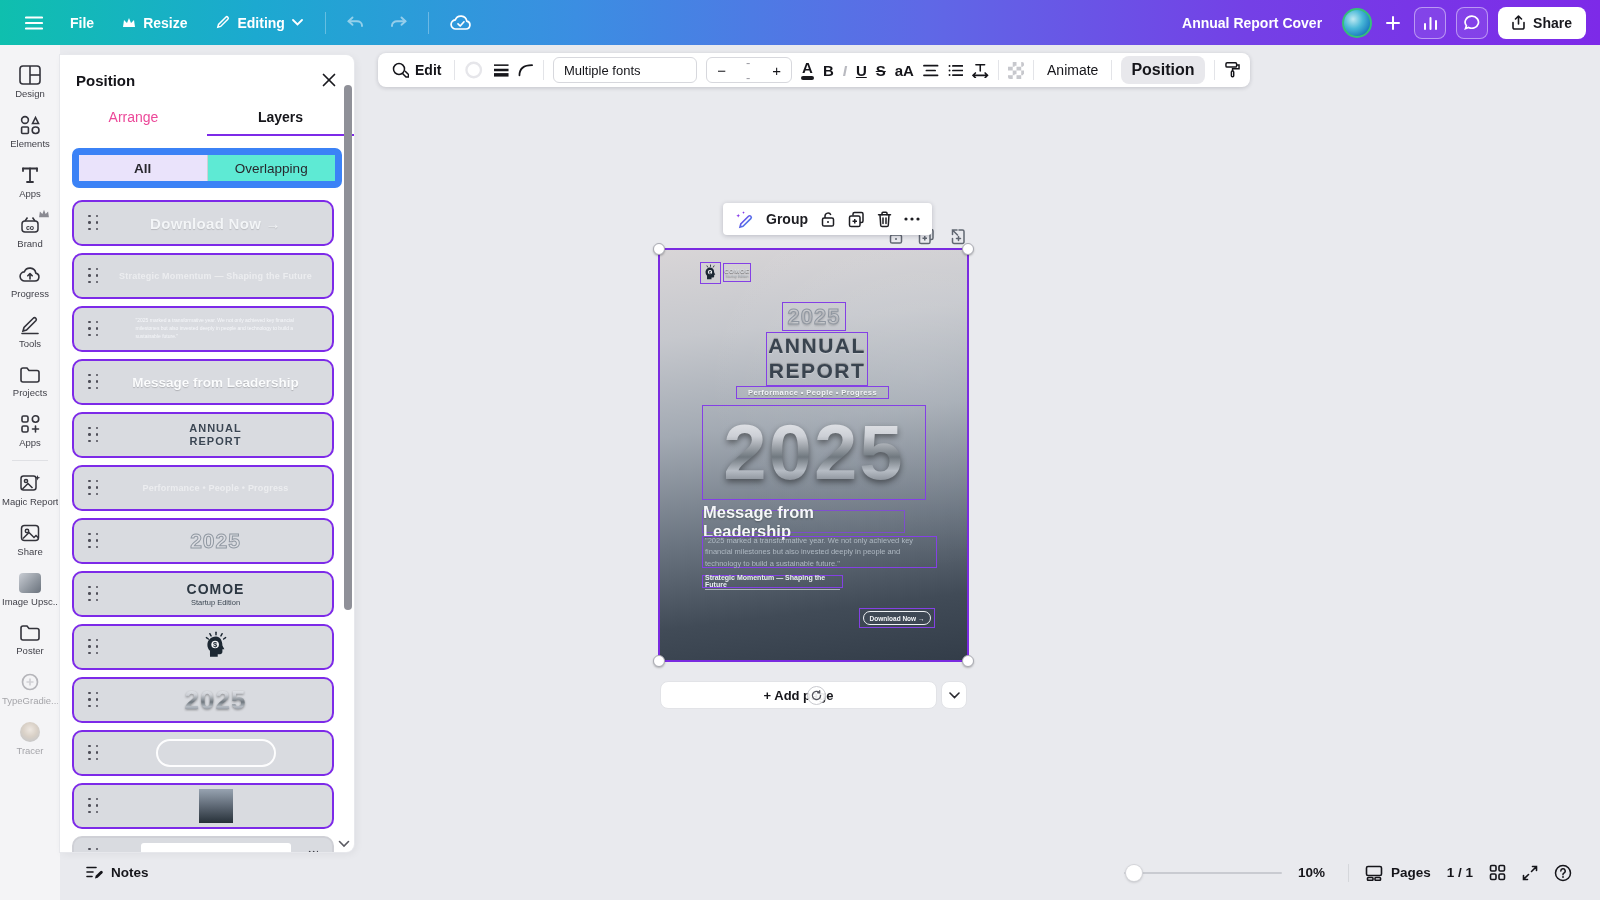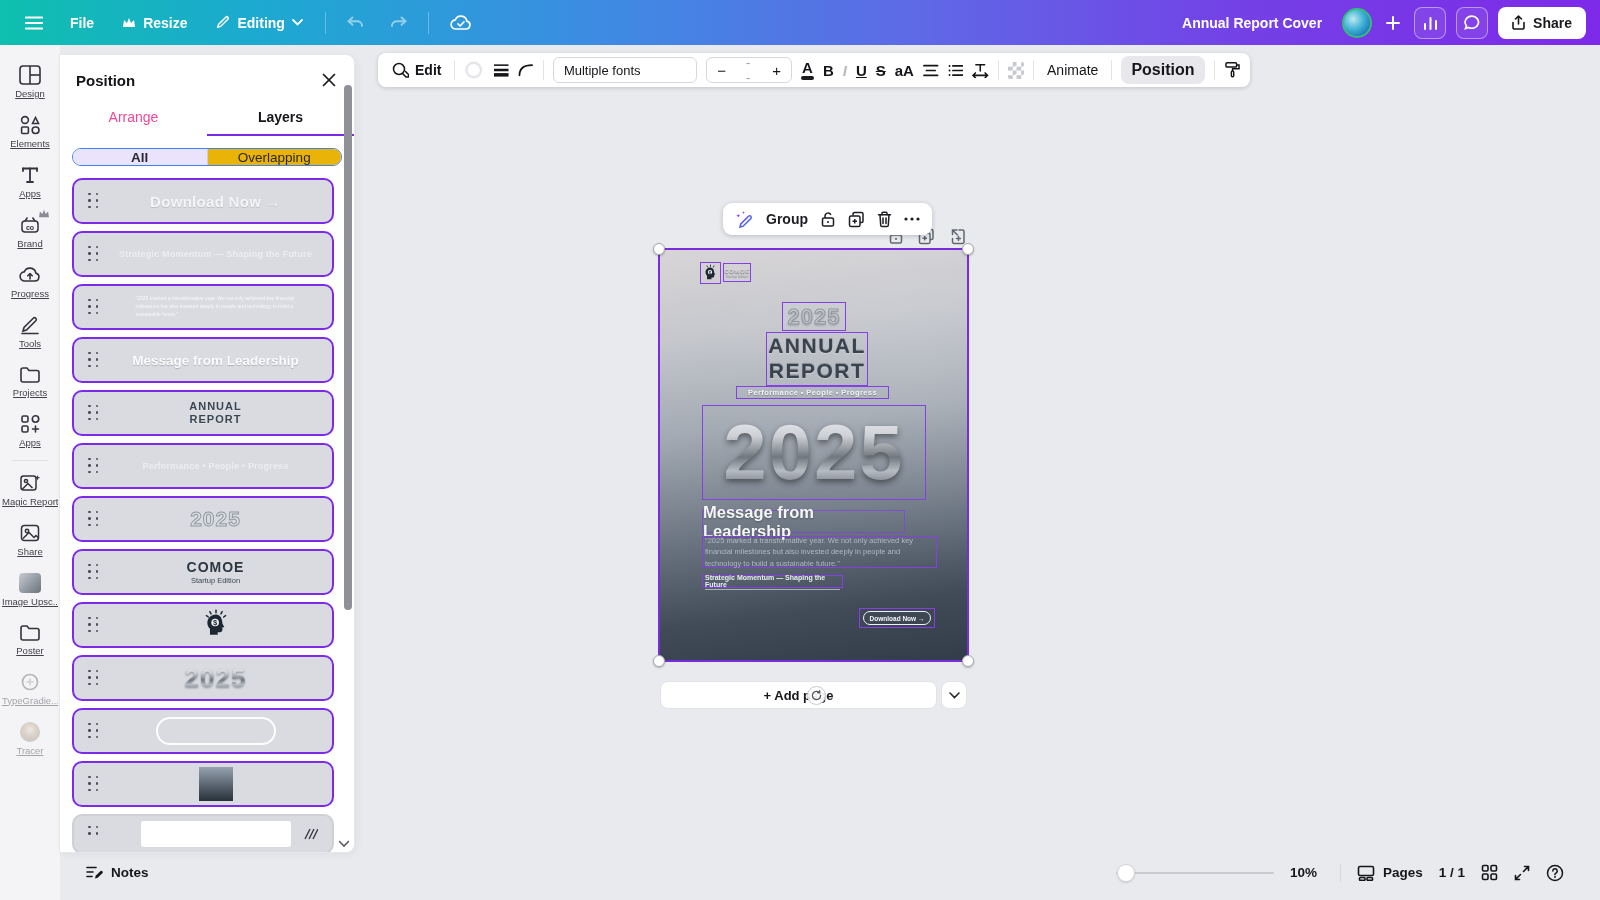--- a/index.html
+++ b/index.html
@@ -26,44 +26,44 @@
     display:flex; align-items:center; justify-content:center; background:rgba(255,255,255,.08); }
   .share-btn{ background:#fff; color:#18181d; border-radius:8px; height:32px; padding:0 14px;
     display:flex; align-items:center; gap:8px; font-size:14px; font-weight:700; cursor:pointer; }
 
   
   .sidebar{ position:absolute; left:0; top:45px; width:60px; height:855px; background:#f4f4f6;
     display:flex; flex-direction:column; align-items:center; padding-top:12px; z-index:20; }
   .sb-item{ width:56px; display:flex; flex-direction:column; align-items:center; gap:4px;
     padding:8px 0; cursor:pointer; color:#33333b; position:relative; }
   .sb-label{ font-size:9.5px; color:#42424a; text-align:center; line-height:1.05; max-width:56px;
-    white-space:nowrap; overflow:hidden;text-decoration:underline; }
+    white-space:nowrap; overflow:hidden; }
   .sb-divider{ width:36px; height:1px; background:#dfe0e4; margin:4px 0; }
   .sb-crown{ position:absolute; top:2px; right:8px; }
   .sb-thumb{ width:22px; height:20px; border-radius:4px;
     background:linear-gradient(135deg,#c9cdd4,#8e959e 60%,#6a727c); }
   .sb-face{ width:20px; height:20px; border-radius:50%;
     background:radial-gradient(circle at 50% 38%,#e7d9c8 0%,#b9a68e 45%,#7a8796 100%); }
   .faded{ opacity:.45; }
 
   
   .panel{ position:absolute; left:60px; top:55px; width:294px; height:797px; background:#fff;
     border-radius:0 8px 8px 0; box-shadow:0 0 0 1px #e7e8ec,2px 2px 8px rgba(20,20,40,.06);
     z-index:25; overflow:hidden; }
   .panel-head{ display:flex; align-items:center; justify-content:space-between; padding:16px 16px 8px 16px; }
   .panel-title{ font-size:15px; font-weight:700; color:#15151a; }
   .panel-close{ cursor:pointer; padding:2px; }
   .panel-tabs{ display:flex; margin-top:4px; }
   .panel-tab{ flex:1; text-align:center; font-size:14px; padding:8px 0 9px 0; cursor:pointer;
     color:#ec4899; border-bottom:2px solid transparent; }
   .panel-tab.active{ color:#15151a; font-weight:700; border-bottom:2.5px solid #7d2ae8; }
-  .seg{ display:flex; margin:12px 12px 10px 12px; border:1px solid #3b82f6; border-radius:12px;
-    overflow:hidden; height:18px; }
+  .seg{ display:flex; margin:12px 12px 10px 12px; border:7px solid #3b82f6; border-radius:7px;
+    overflow:hidden; height:40px; }
   .seg-opt{ flex:1; display:flex; align-items:center; justify-content:center; font-size:13.5px;
-    color:#28282e; cursor:pointer; background:#eab308; }
+    color:#28282e; cursor:pointer; background:#5eead4; }
   .seg-opt.active{ background:#eae3fb; font-weight:700; }
   .seg-opt + .seg-opt{ border-left:1px solid #cfd0d6; }
 
   .layer-list{ padding:2px 20px 0 12px; display:flex; flex-direction:column; gap:7px; }
   .layer-card{ position:relative; height:46px; border:2px solid #7d2ae8; border-radius:10px;
     background:#d9dbe0; display:flex; align-items:center; padding:0 10px 0 14px; cursor:grab; overflow:hidden; }
   .handle{ display:grid; grid-template-columns:1fr 1fr; grid-template-rows:repeat(3,1fr);
     gap:3px 4px; width:11px; height:17px; margin-right:10px; flex:none; }
   .handle i{ width:2.6px; height:2.6px; border-radius:50%; background:#4e4e58; }
   .lp{ flex:1; display:flex; flex-direction:column; align-items:center; justify-content:center; text-align:center; }
@@ -113,21 +113,21 @@
   .tA .bar{ width:13px; height:4px; background:#1a1a1f; border-radius:2px; margin-top:1px; }
   .glyph{ font-size:15px; font-weight:700; cursor:pointer; }
   .italic-dis{ font-style:italic; color:#b9bac0; font-weight:600; }
   .strike{ text-decoration:line-through; }
   .underl{ text-decoration:underline; }
   .checker{ width:17px; height:17px; background:
      conic-gradient(#c7c8cd 0 25%,#fff 0 50%,#c7c8cd 0 75%,#fff 0) 0 0/8.5px 8.5px; border-radius:2px; }
   .pos-active{ background:#e8e8ec; padding:5px 10px; border-radius:8px; font-weight:700; }
 
   
-  .group-bar{ position:absolute; left:663px; top:158px; height:32px; background:#fff; border-radius:9px;
+  .group-bar{ position:absolute; left:663px; top:158px; height:32px; background:#fff; border-radius:4px;
     box-shadow:0 1px 5px rgba(20,20,40,.22); display:flex; align-items:center; gap:12px;
     padding:0 12px; z-index:27; color:#1d1d22; }
   .group-label{ font-size:14px; font-weight:700; cursor:pointer; }
   .gb-icon{ cursor:pointer; display:flex; }
 
   
   .page-actions{ position:absolute; left:828px; top:183px; display:flex; gap:14px; color:#4a515c; z-index:26; }
   .page-actions .gb-icon{ opacity:.85; }
 
   
@@ -171,21 +171,21 @@
     justify-content:center; color:#55555e; }
   .addpage-chev{ position:absolute; left:881px; top:636px; width:26px; height:28px; background:#fff;
     border:1px solid #e2e3e7; border-radius:8px; display:flex; align-items:center; justify-content:center;
     cursor:pointer; z-index:9; color:#2a2a30; }
 
   
   .statusbar{ position:absolute; left:60px; top:845px; width:1540px; height:55px; display:flex;
     align-items:center; color:#15151a; z-index:15; }
   .notes{ display:flex; align-items:center; gap:8px; margin-left:26px; font-size:13.5px;
     font-weight:700; cursor:pointer; }
-  .sb-right{ margin-left:auto; display:flex; align-items:center; gap:16px; padding-right:36px; }
+  .sb-right{ margin-left:auto; display:flex; align-items:center; gap:16px; padding-right:28px; }
   .zoom-slider{ position:relative; width:158px; height:16px; display:flex; align-items:center; cursor:pointer; }
   .zoom-track{ width:100%; height:2px; background:#c9cbd1; border-radius:2px; }
   .zoom-thumb{ position:absolute; left:2px; top:0; width:16px; height:16px; border-radius:50%;
     background:#fff; box-shadow:0 0 0 1px #d4d5d9,0 1px 3px rgba(0,0,0,.25); }
   .zoom-val{ font-size:13.5px; font-weight:600; min-width:34px; }
   .sb-div{ width:1px; height:18px; background:#d5d7db; }
   .pages-group{ display:flex; align-items:center; gap:8px; font-size:13.5px; font-weight:700; cursor:pointer; }
   .page-count{ font-size:13.5px; font-weight:600; }
   .sb-icon-btn{ cursor:pointer; display:flex; }
 </style>

